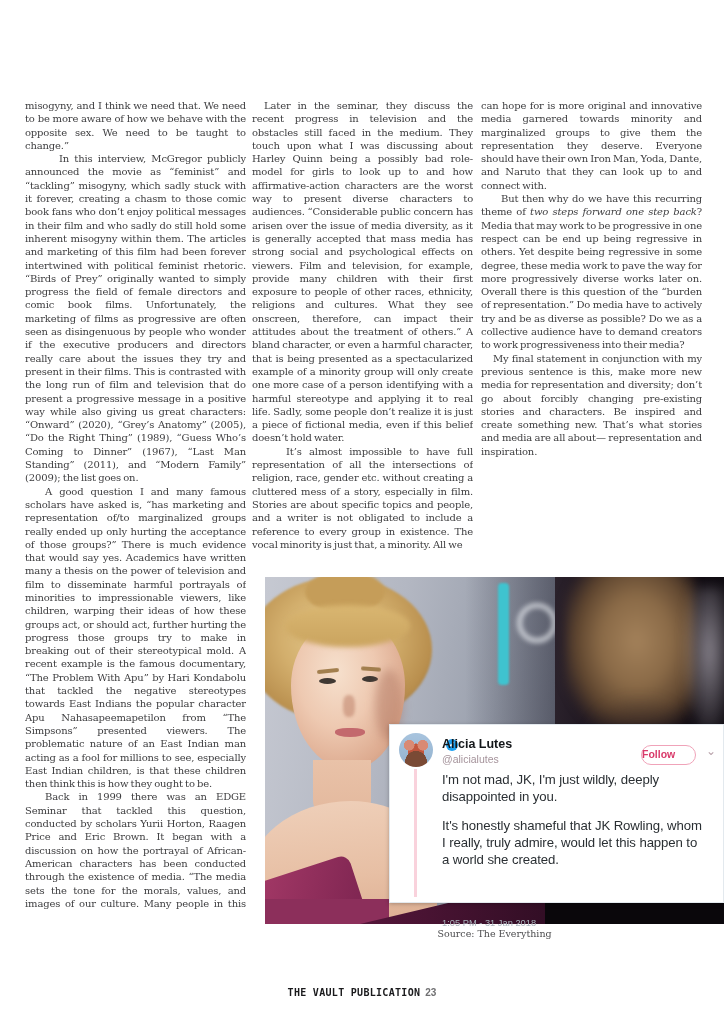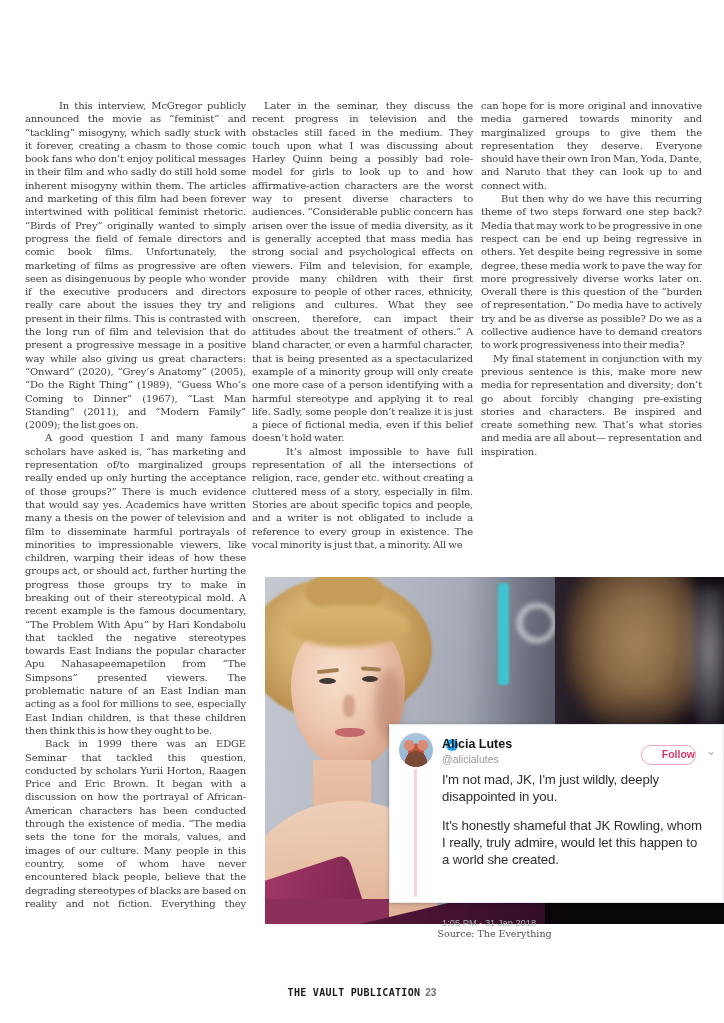--- a/index.html
+++ b/index.html
@@ -15,21 +15,21 @@
   .col-2{left:252px;height:476px;}
   .col-3{left:481px;height:476px;}
   .para{
     margin:0;font-size:10px;line-height:13.3px;color:#3d3d3f;
     text-align:justify;letter-spacing:-0.15px;word-spacing:-0.8px;
   }
   .ind-none{text-indent:0;}
   .ind-sm{text-indent:12px;}
   .ind-md{text-indent:20px;}
   .ind-lg{text-indent:34px;}
-  .ital{}
+  .ital{font-style:italic;}
   
   .photo{position:absolute;left:265px;top:577px;width:459px;height:347px;background:#141018;overflow:hidden;}
   .photo *{position:absolute;}
   .ph-backdrop{left:0;top:0;width:298px;height:347px;background:linear-gradient(100deg,#c6c9d2 0%,#b3b7c2 40%,#9aa0ad 70%,#7d8390 100%);}
   .ph-backdrop-dim{left:200px;top:0;width:98px;height:347px;background:linear-gradient(to right,rgba(60,60,75,0),rgba(40,40,55,.55));}
   .ph-cyan{left:233px;top:6px;width:11px;height:102px;background:#3fc3cf;filter:blur(1.2px);border-radius:4px;}
   .ph-ring{left:252px;top:26px;width:30px;height:30px;border:5px solid rgba(235,238,242,.7);border-radius:50%;filter:blur(2.5px);}
   .ph-dark{left:290px;top:0;width:169px;height:347px;background:linear-gradient(to right,#2a212b 0%,#171019 35%,#0e0a10 100%);}
   .ph-fig-hair{left:300px;top:-10px;width:130px;height:165px;background:radial-gradient(ellipse at 55% 45%,#a3815a 0%,#8a6a47 35%,#5e452f 60%,rgba(30,22,20,0) 80%);filter:blur(5px);}
   .ph-fig-body{left:315px;top:120px;width:120px;height:130px;background:radial-gradient(ellipse at 50% 50%,#241a20 0%,rgba(15,10,14,0) 75%);filter:blur(6px);}
@@ -67,40 +67,41 @@
       radial-gradient(circle at 50% 85%,#7a4a35 0 32%,transparent 33%),
       radial-gradient(circle at 30% 36%,#d98a74 0 16%,transparent 17%),
       radial-gradient(circle at 70% 36%,#d98a74 0 16%,transparent 17%),
       radial-gradient(circle at 50% 55%,#c2563e 0 32%,transparent 33%),
       linear-gradient(#a8c4de,#93b2cf);}
   .tweet-name{left:52px;top:12px;font-size:12.5px;font-weight:700;color:#14171a;white-space:nowrap;}
   .verified{left:auto;position:static;display:inline-block;width:12px;height:12px;border-radius:50%;
     background:#1da1f2;color:#fff;font-size:8px;line-height:12px;text-align:center;margin-left:4px;vertical-align:1px;}
   .tweet-handle{left:52px;top:28px;font-size:10.5px;color:#a5939b;}
   .follow-btn{right:27px;top:20px;width:55px;height:20px;border:1.5px solid #f0a3b9;border-radius:11px;
-    background:#fff;color:#d93a6a;font-size:10.5px;font-weight:700;text-align:right;line-height:17px;cursor:pointer;}
+    background:#fff;color:#d93a6a;font-size:10.5px;font-weight:700;text-align:left;line-height:17px;cursor:pointer;}
   .tweet-chevron{right:7px;top:19px;color:#b9a3ab;font-size:12px;}
   .tweet-body{left:52px;top:46px;width:264px;}
   .tweet-line{position:static;margin:0 0 11px 0;font-size:13.2px;line-height:17.3px;color:#2a2f33;letter-spacing:-0.1px;}
   .tweet-time{left:52px;top:157px;font-size:9.3px;color:#aab4bc;margin-top:36px;}
   
   .photo-caption{
     position:absolute;left:265px;top:928px;width:459px;text-align:center;
     font-family:"DejaVu Serif",serif;font-size:9.5px;color:#4c4c4e;
   }
   .page-footer{position:absolute;left:0;top:981px;width:724px;text-align:center;}
   .footer-pub{font-family:"DejaVu Sans Mono",monospace;font-weight:700;font-size:10px;color:#1a1a1c;letter-spacing:0.3px;}
   .footer-num{font-family:"Liberation Sans",sans-serif;font-weight:700;font-size:10px;color:#6f6f71;margin-left:5px;}
 </style>
 </head>
 <body>
 
 <div class="page">
 
   <div class="col col-1">
+      <p class="para ind-none"><span>misogyny, and I think we need that. We need to be more aware of how we behave with the opposite sex. We need to be taught to change.”</span></p>
       <p class="para ind-lg"><span>In this interview, McGregor publicly announced the movie as “feminist” and “tackling” misogyny, which sadly stuck with it forever, creating a chasm to those comic book fans who don’t enjoy political messages in their film and who sadly do still hold some inherent misogyny within them. The articles and marketing of this film had been forever intertwined with political feminist rhetoric. “Birds of Prey” originally wanted to simply progress the field of female directors and comic book films. Unfortunately, the marketing of films as progressive are often seen as disingenuous by people who wonder if the executive producers and directors really care about the issues they try and present in their films. This is contrasted with the long run of film and television that do present a progressive message in a positive way while also giving us great characters: “Onward” (2020), “Grey’s Anatomy” (2005), “Do the Right Thing” (1989), “Guess Who’s Coming to Dinner” (1967), “Last Man Standing” (2011), and “Modern Family” (2009); the list goes on.</span></p>
       <p class="para ind-md"><span>A good question I and many famous scholars have asked is, “has marketing and representation of/to marginalized groups really ended up only hurting the acceptance of those groups?” There is much evidence that would say yes. Academics have written many a thesis on the power of television and film to disseminate harmful portrayals of minorities to impressionable viewers, like children, warping their ideas of how these groups act, or should act, further hurting the progress those groups try to make in breaking out of their stereotypical mold. A recent example is the famous documentary, “The Problem With Apu” by Hari Kondabolu that tackled the negative stereotypes towards East Indians the popular character Apu Nahasapeemapetilon from “The Simpsons” presented viewers. The problematic nature of an East Indian man acting as a fool for millions to see, especially East Indian children, is that these children then think this is how they ought to be.</span></p>
       <p class="para ind-md"><span>Back in 1999 there was an EDGE Seminar that tackled this question, conducted by scholars Yurii Horton, Raagen Price and Eric Brown. It began with a discussion on how the portrayal of African-American characters has been conducted through the existence of media. “The media sets the tone for the morals, values, and images of our culture. Many people in this country, some of whom have never encountered black people, believe that the degrading stereotypes of blacks are based on reality and not fiction. Everything they believe about blacks is determined by what they see on television. After over a century of movie making, these horrible stereotypes continue to</span></p>
     </div>
   <div class="col col-2">
       <p class="para ind-sm"><span>Later in the seminar, they discuss the recent progress in television and the obstacles still faced in the medium. They touch upon what I was discussing about Harley Quinn being a possibly bad role-model for girls to look up to and how affirmative-action characters are the worst way to present diverse characters to audiences. “Considerable public concern has arisen over the issue of media diversity, as it is generally accepted that mass media has strong social and psychological effects on viewers. Film and television, for example, provide many children with their first exposure to people of other races, ethnicity, religions and cultures. What they see onscreen, therefore, can impact their attitudes about the treatment of others.” A bland character, or even a harmful character, that is being presented as a spectacularized example of a minority group will only create one more case of a person identifying with a harmful stereotype and applying it to real life. Sadly, some people don’t realize it is just a piece of fictional media, even if this belief doesn’t hold water.</span></p>
       <p class="para ind-lg"><span>It’s almost impossible to have full representation of all the intersections of religion, race, gender etc. without creating a cluttered mess of a story, especially in film. Stories are about specific topics and people, and a writer is not obligated to include a reference to every group in existence. The vocal minority is just that, a minority. All we</span></p>
     </div>
   <div class="col col-3">
       <p class="para ind-none"><span>can hope for is more original and innovative media garnered towards minority and marginalized groups to give them the representation they deserve. Everyone should have their own Iron Man, Yoda, Dante, and Naruto that they can look up to and connect with.</span></p>

